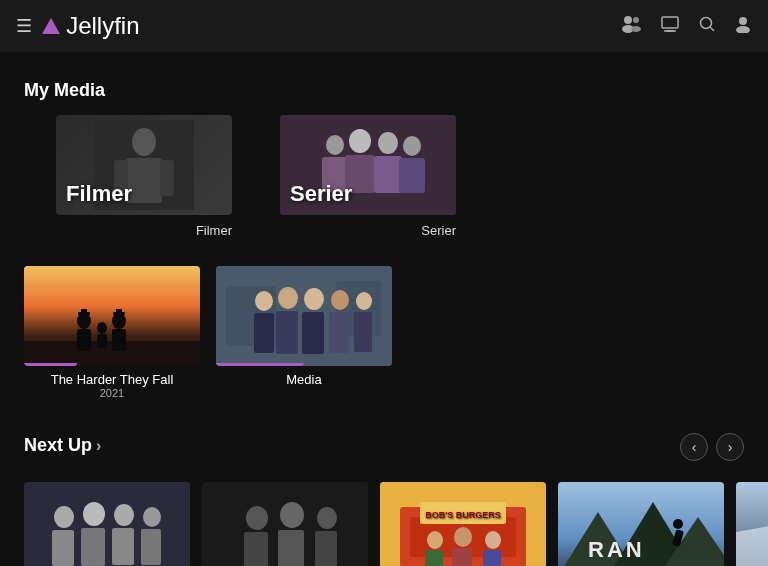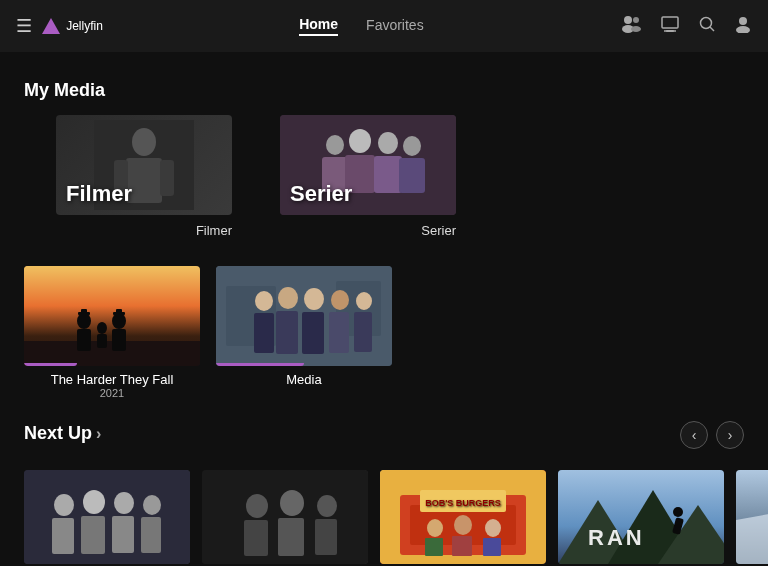--- a/index.html
+++ b/index.html
@@ -38,21 +38,21 @@
     }
     .logo-triangle {
       width: 0;
       height: 0;
       border-left: 9px solid transparent;
       border-right: 9px solid transparent;
       border-bottom: 16px solid #aa5cc3;
       position: relative;
     }
     .logo-text {
-      font-size: 12px;
+      font-size: 24px;
       font-weight: 500;
       color: #fff;
     }
     .header-nav {
       display: flex;
       align-items: center;
       gap: 28px;
     }
     .nav-item {
       font-size: 14px;
@@ -156,21 +156,21 @@
       height: 100%;
       display: flex;
       align-items: center;
       justify-content: center;
     }
 
     
     .continue-grid {
       display: flex;
       gap: 16px;
-      margin-bottom: 12px;
+      margin-bottom: 24px;
     }
     .continue-card {
       cursor: pointer;
       width: 176px;
     }
     .continue-card-img {
       width: 176px;
       height: 100px;
       border-radius: 4px;
       overflow: hidden;
@@ -293,24 +293,20 @@
 
 <div class="header">
   <div class="header-left">
     <span class="hamburger-icon">☰</span>
     <div class="logo">
       <div class="logo-triangle"></div>
       <span class="logo-text">Jellyfin</span>
     </div>
   </div>
 
-  <nav class="header-nav">
-    <span class="nav-item active">Home</span>
-    <span class="nav-item">Favorites</span>
-  </nav>
 
   <div class="header-right">
     <span class="header-icon">
       <svg width="22" height="18" viewBox="0 0 22 18" fill="none">
         <circle cx="8" cy="5" r="4" fill="#aaa"></circle>
         <ellipse cx="8" cy="14" rx="6" ry="4" fill="#aaa"></ellipse>
         <circle cx="16" cy="5" r="3" fill="#888"></circle>
         <ellipse cx="16" cy="14" rx="5" ry="3" fill="#888"></ellipse>
       </svg>
     </span>

